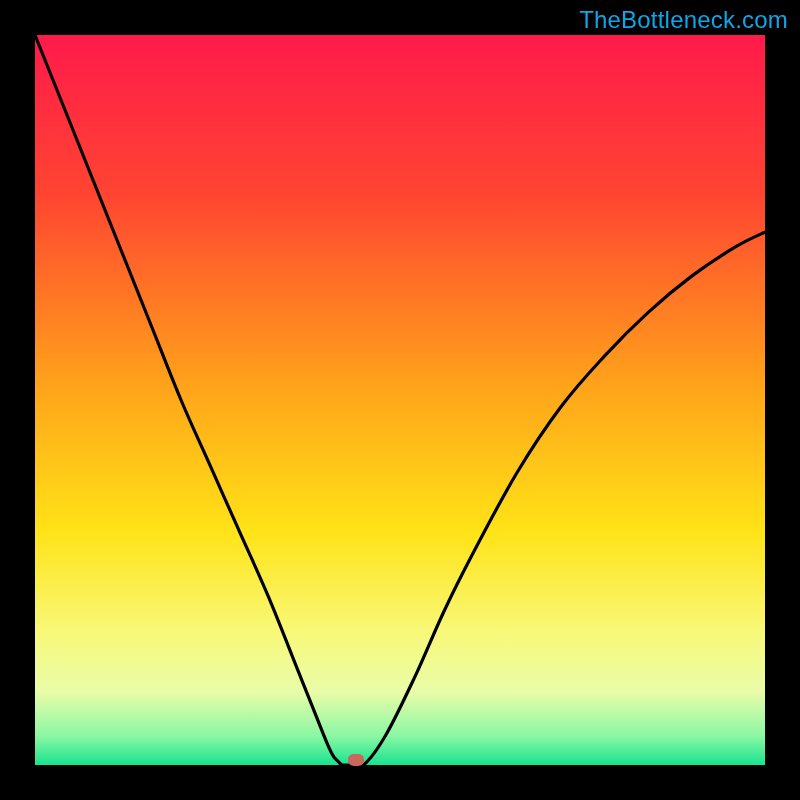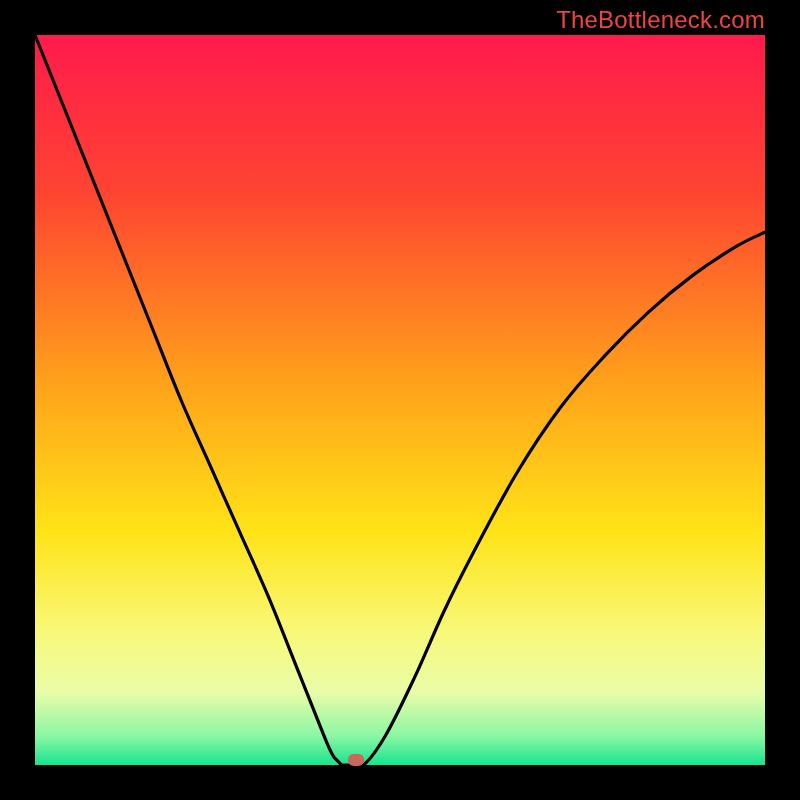--- a/index.html
+++ b/index.html
@@ -23,22 +23,22 @@
     position: absolute;
     left: 35px;
     top: 35px;
     width: 730px;
     height: 730px;
     
   }
   .watermark {
     position: absolute;
     top: 6px;
-    right: 35px;
-    color: #ef4444;
+    right: 12px;
+    color: #0ea5e9;
     font-size: 24px;
     font-weight: 400;
     letter-spacing: 0.2px;
     user-select: none;
   }
   svg.curve {
     position: absolute;
     left: 0;
     top: 0;
     width: 730px;

